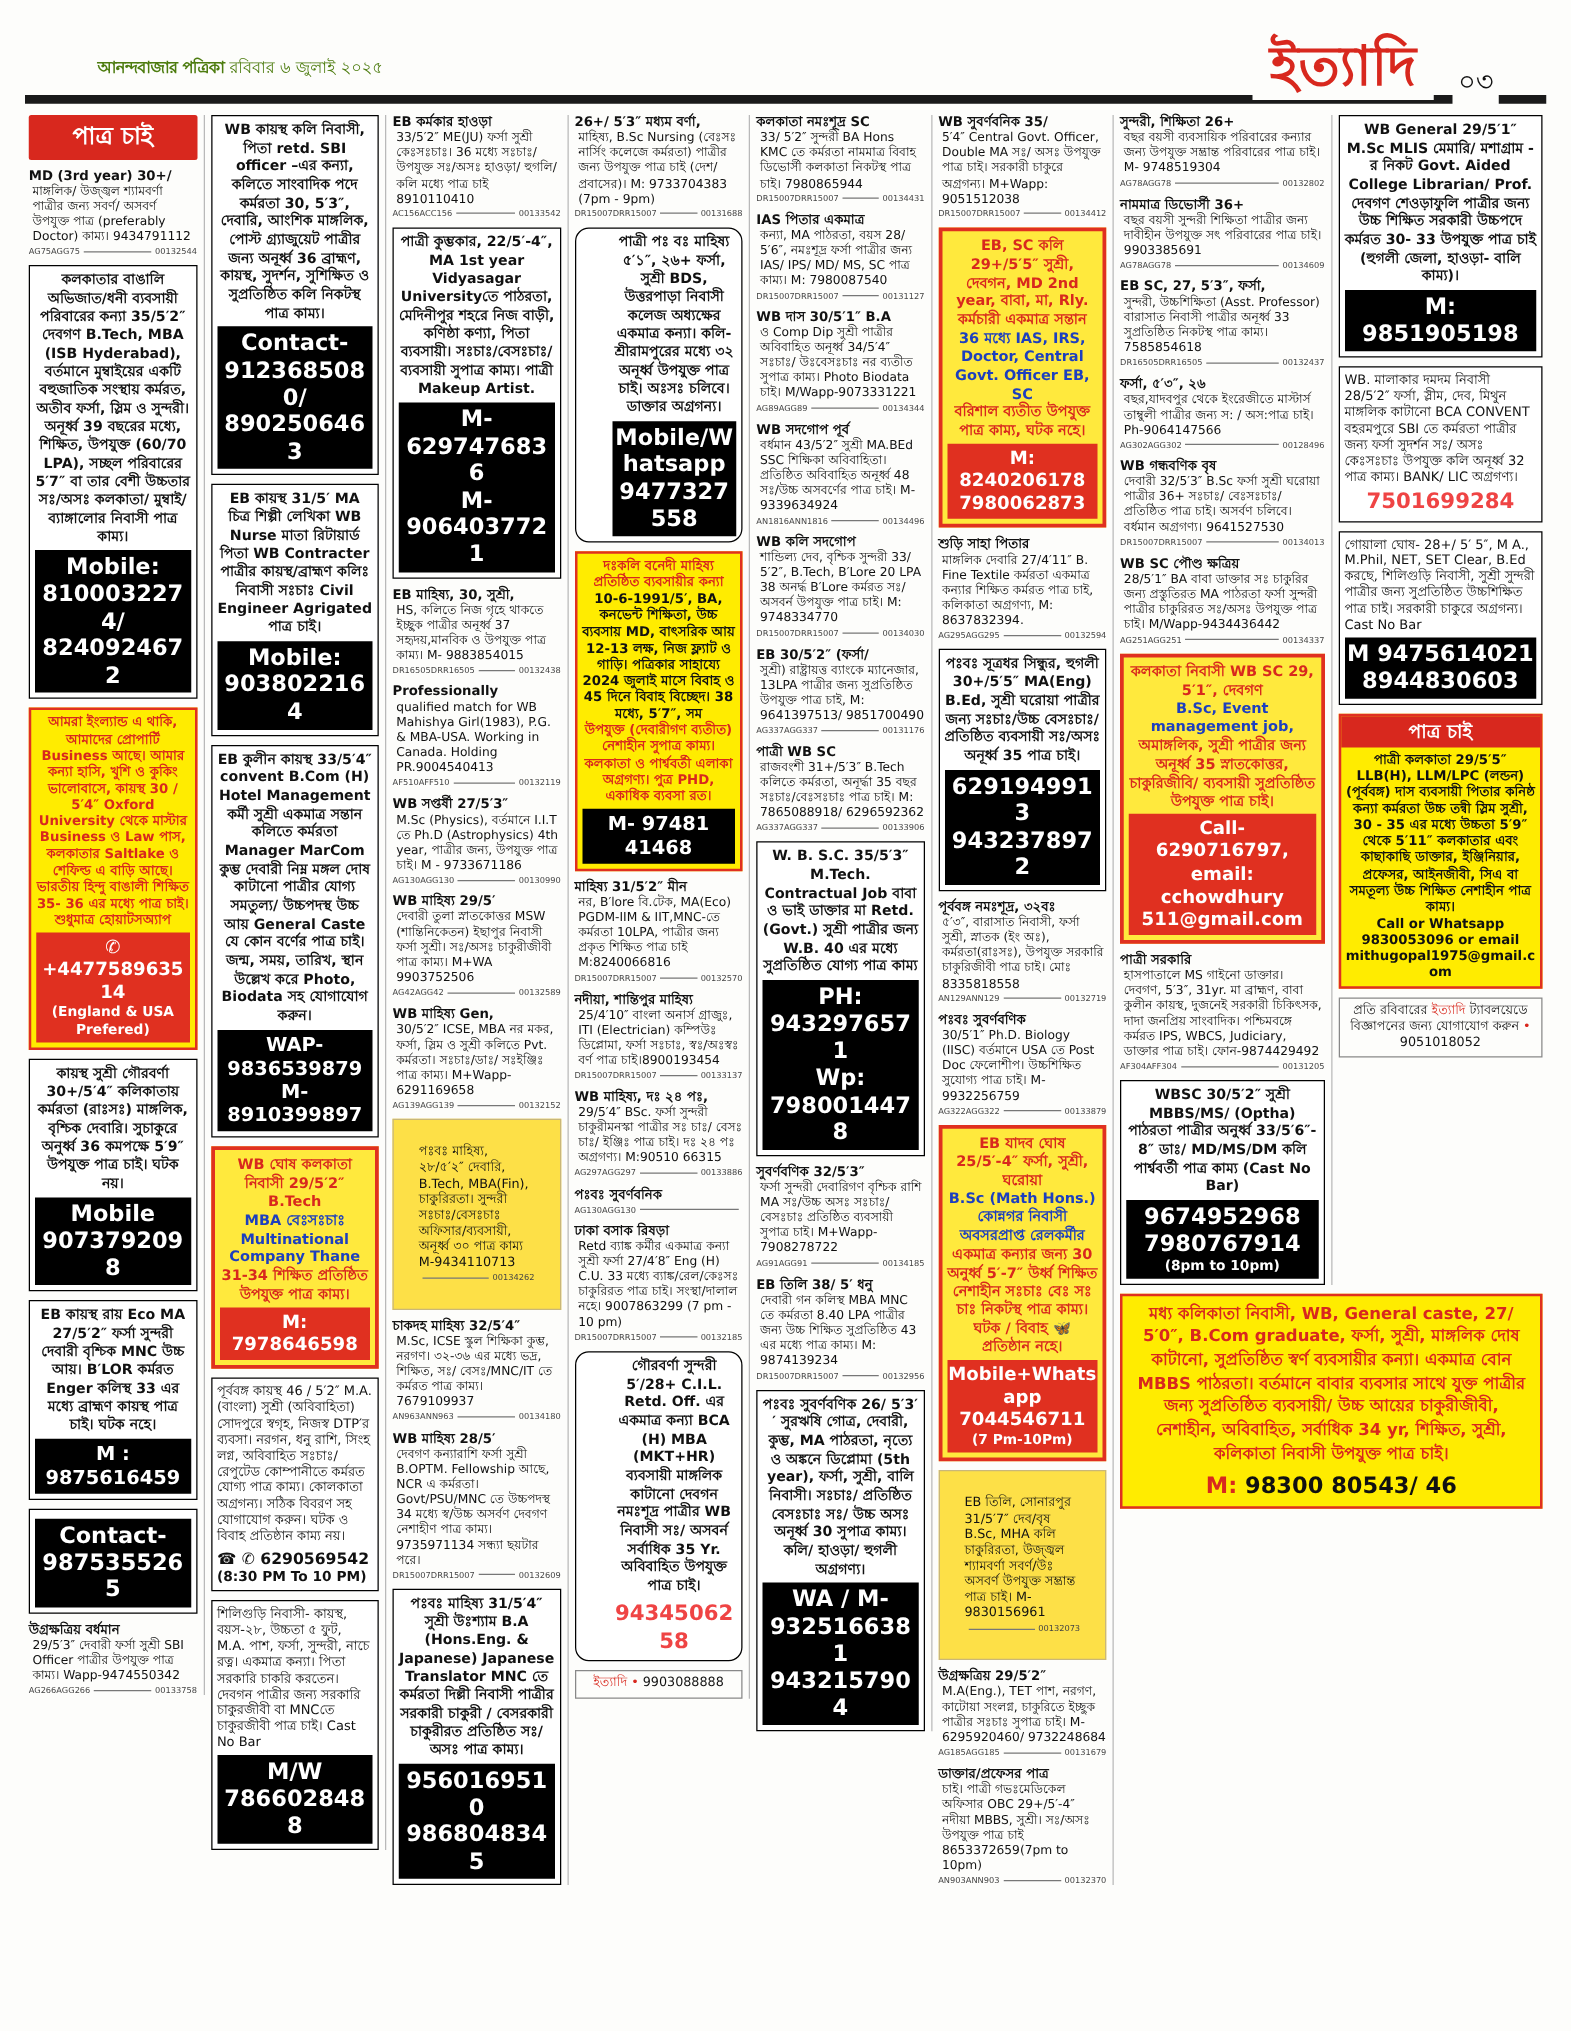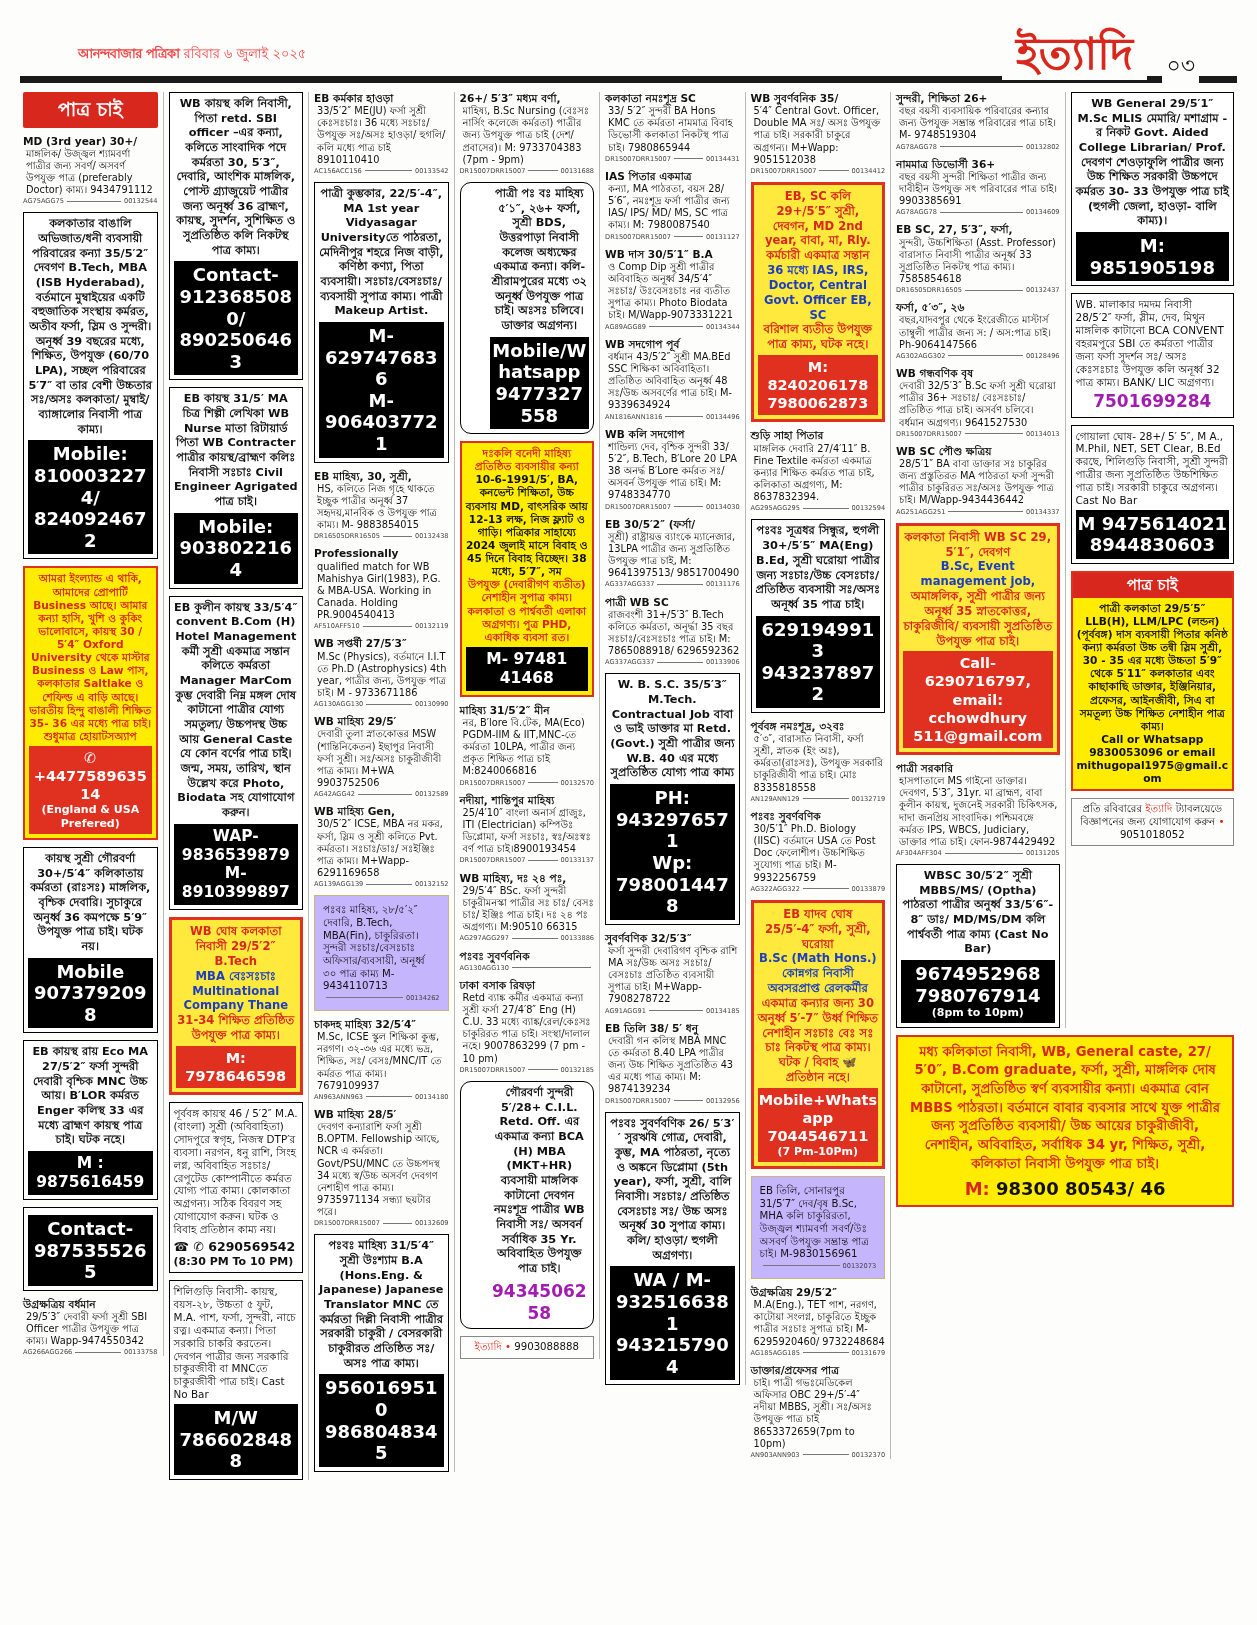--- a/index.html
+++ b/index.html
@@ -3,21 +3,21 @@
 <meta charset="utf-8">
 <style>
   html,body{margin:0;padding:0;}
   body{
     width:1257px;height:1625px;overflow:hidden;background:#fdfdfb;
     font-family:"DejaVu Sans","Liberation Sans",sans-serif;color:#111;
     position:relative;
   }
   
   #masthead{position:relative;height:84px;}
-  .mh-left{position:absolute;left:78px;top:44px;font-size:13px;color:#ef4444;}
+  .mh-left{position:absolute;left:78px;top:44px;font-size:13px;color:#4d7c0f;}
   .mh-paper{font-weight:bold;letter-spacing:-0.5px;}
   .mh-rule{position:absolute;left:20px;right:20px;top:76px;height:7px;background:#1a1a1a;}
   .mh-logo{position:absolute;right:110px;top:28px;background:#fdfdfb;padding:0 14px;
     font-size:44px;line-height:52px;font-weight:bold;color:#d8281e;z-index:2;
     font-family:"DejaVu Serif","Liberation Serif",serif;}
   .mh-page{position:absolute;right:58px;top:48px;font-size:22px;z-index:2;background:#fdfdfb;padding:0 4px;}
   
   #cols{display:flex;align-items:flex-start;padding:8px 18px 0 18px;gap:0;}
   .col{flex:1 1 0;min-width:0;padding:0 5px;border-right:1px solid #b9b9b9;
        display:flex;flex-direction:column;gap:7px;}
@@ -29,35 +29,35 @@
   .ad{font-size:9.8px;line-height:1.24;word-wrap:break-word;}
   .ad .ttl{font-weight:bold;font-size:10.6px;}
   .ad .bdy{color:#111;}
   .ad.st-p .bdy{padding-left:3px;}
   .ad.st-b,.ad.st-rb,.ad.st-bl{border:1.6px solid #000;padding:4px 4px;background:#fff;}
   .ad.st-b{text-align:center;font-weight:bold;font-size:11.3px;line-height:1.3;}
   .ad.st-rb{border-radius:11px;text-align:center;font-weight:bold;font-size:11.3px;line-height:1.3;overflow:hidden;padding-left:29px;}
   .ad.st-bl{text-align:left;font-size:10.4px;}
   .ad.st-y{background:#ffec00;border:2px solid #e03020;padding:4px;text-align:center;font-weight:bold;font-size:10.6px;}
   .ad.st-yr{background:#ffe93d;border:3px solid #e03020;padding:4px;text-align:center;font-weight:bold;font-size:11.6px;line-height:1.28;}
-  .ad.st-cream{background:#c4b5fd;border:1px solid #c9b77a;padding:8px;font-size:10.2px;}
+  .ad.st-cream{background:#fde047;border:1px solid #c9b77a;padding:20px;font-size:10.2px;}
   .ad.st-note{border:1.4px solid #888;padding:4px;text-align:center;font-size:10.2px;}
   .ad.st-head{background:#d8281e;color:#fff;text-align:center;font-weight:bold;
       font-size:19px;padding:6px 0;border-radius:2px;}
   .headline-red{background:#d8281e;color:#fff;text-align:center;font-weight:bold;
       font-size:15px;padding:3px 0;margin:-4px -4px 4px -4px;}
   
   .ph{margin-top:3px;}
   .ph.k{background:#000;color:#fff;font-weight:bold;text-align:center;
         font-size:15.5px;line-height:1.22;padding:3px 1px;}
   .ph.kL{background:#000;color:#fff;font-weight:bold;text-align:center;
         font-size:18px;line-height:1.2;padding:3px 1px;}
   .ph.r{background:#e03020;color:#fff;font-weight:bold;text-align:center;
         font-size:14.5px;line-height:1.25;padding:3px 1px;}
-  .ph.big{color:#a21caf;font-weight:bold;text-align:center;font-size:17px;}
+  .ph.big{color:#ef4444;font-weight:bold;text-align:center;font-size:17px;}
   .ph.ib{font-weight:bold;font-size:12.5px;}
   .ph .sm{font-size:11px;}
   
   .code{display:flex;align-items:center;gap:3px;font-size:6.6px;color:#444;margin-top:1px;}
   .code .ln{flex:1;border-top:1px solid #777;height:0;}
   
   .c-red{color:#d8281e;}
   .c-blue{color:#1d3fbf;}
   .c-blk{color:#111;text-align:center;}
   .seg{display:block;}

